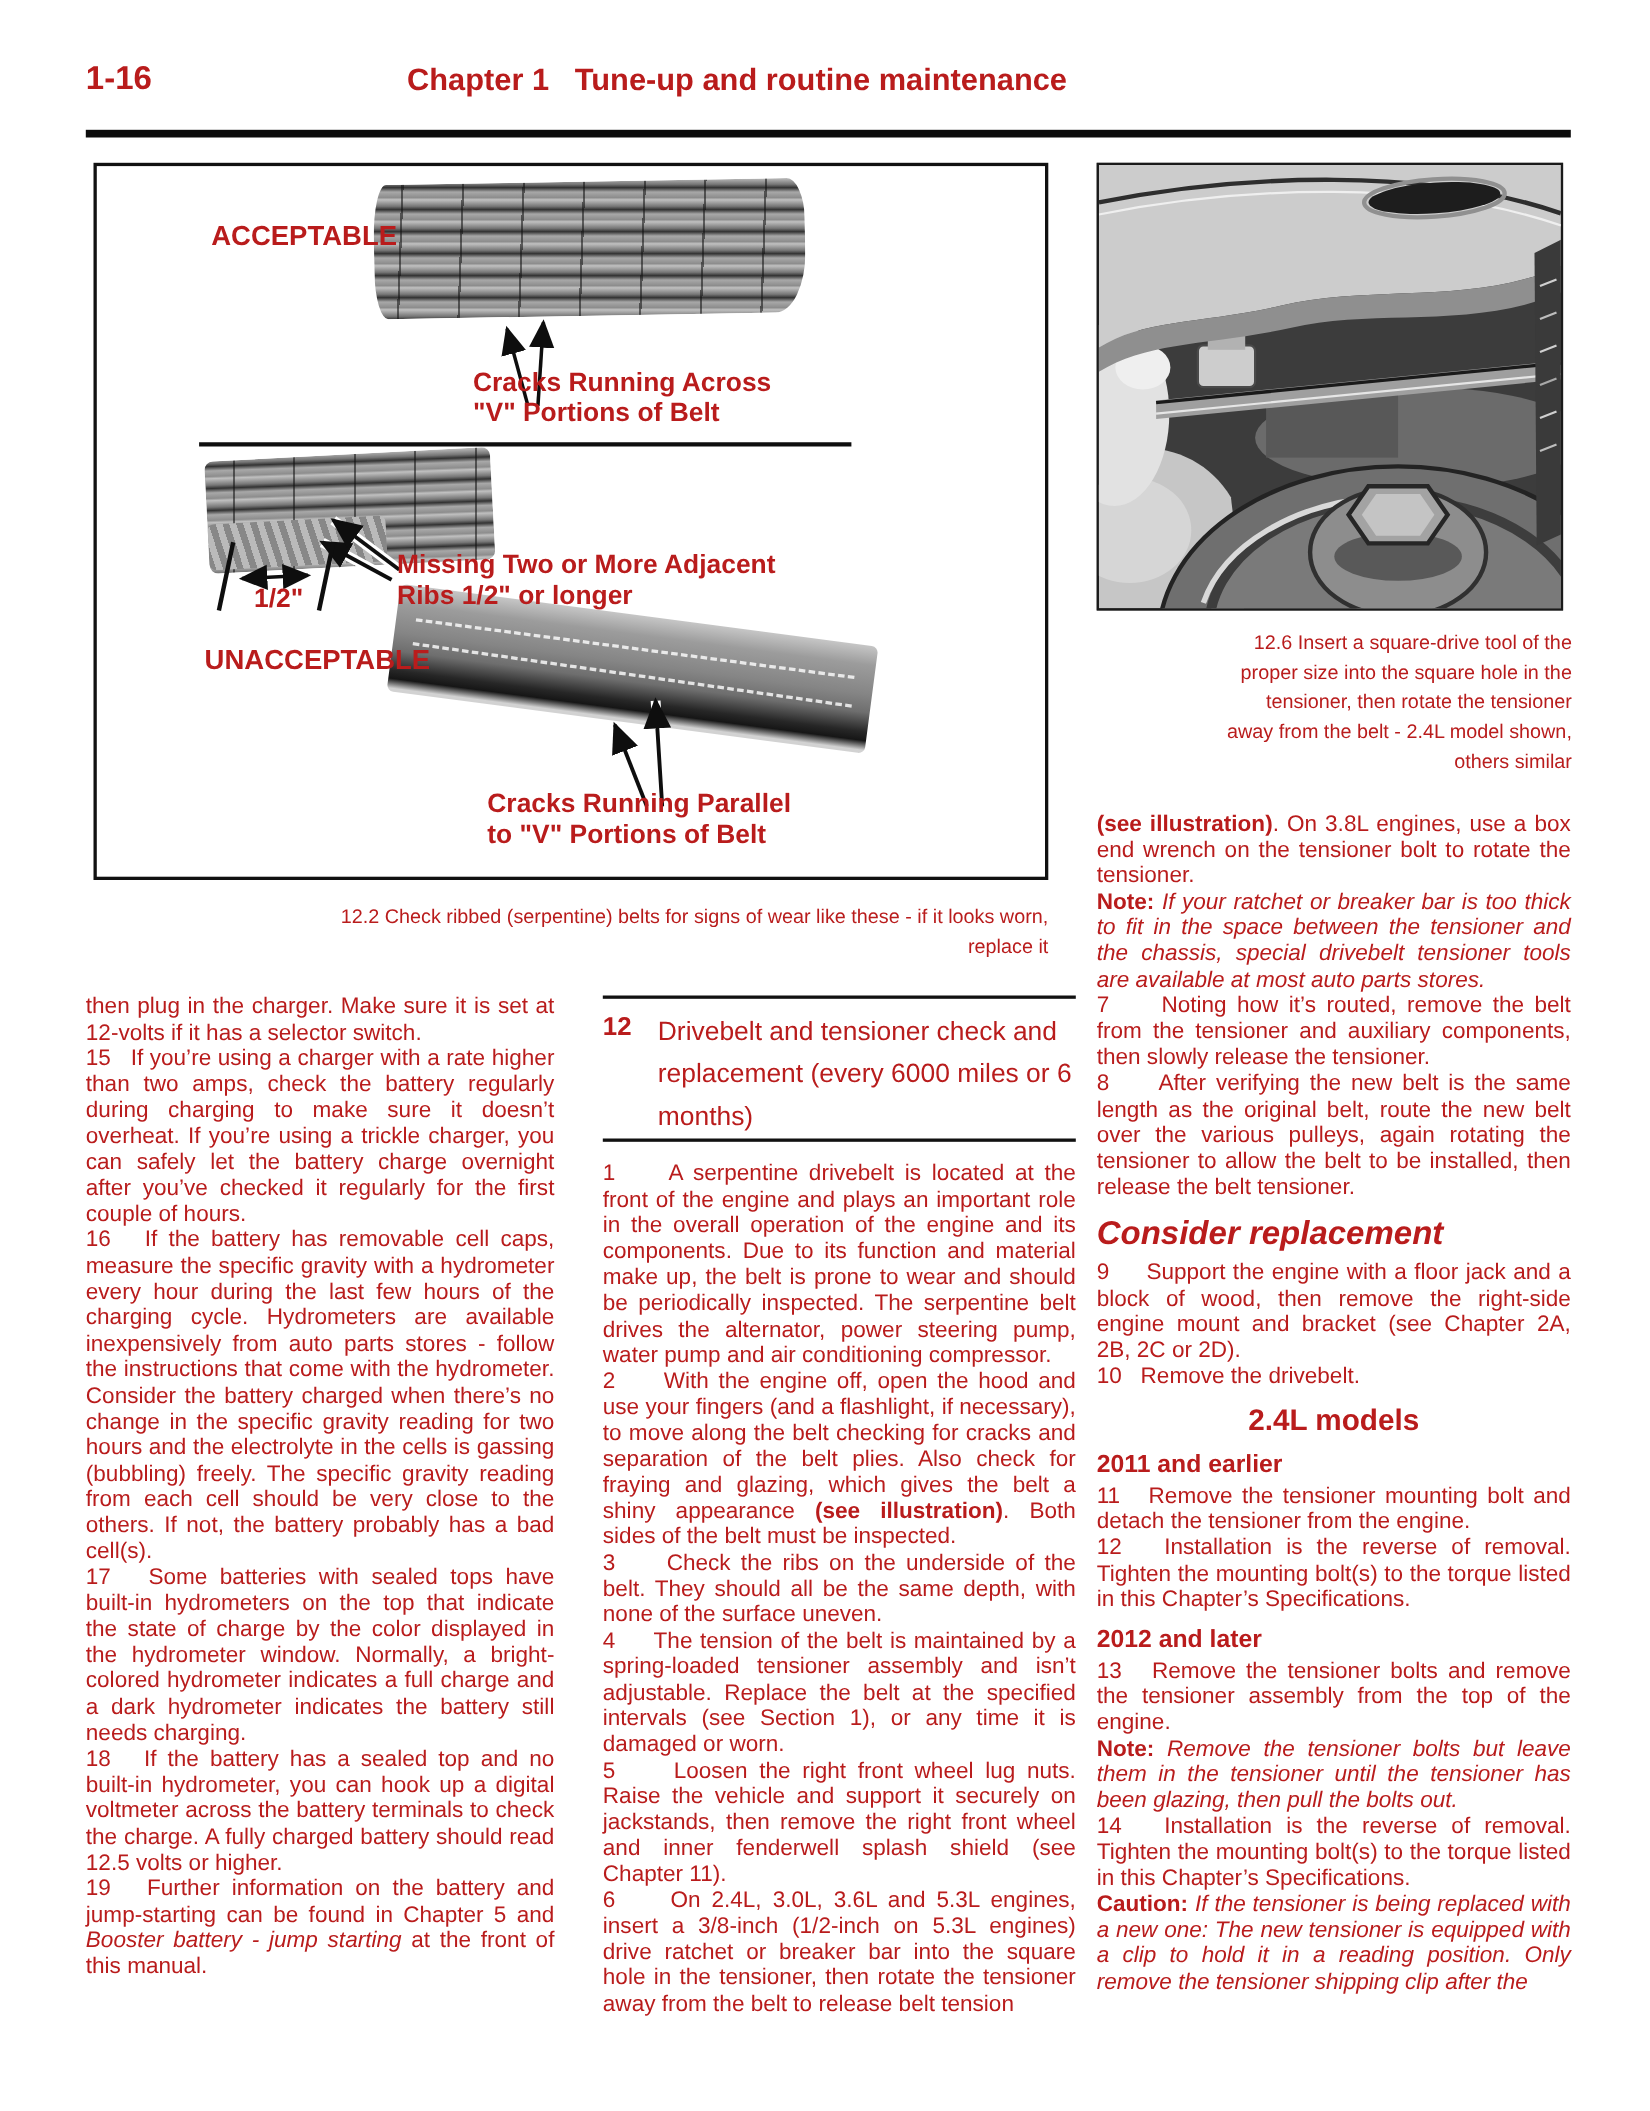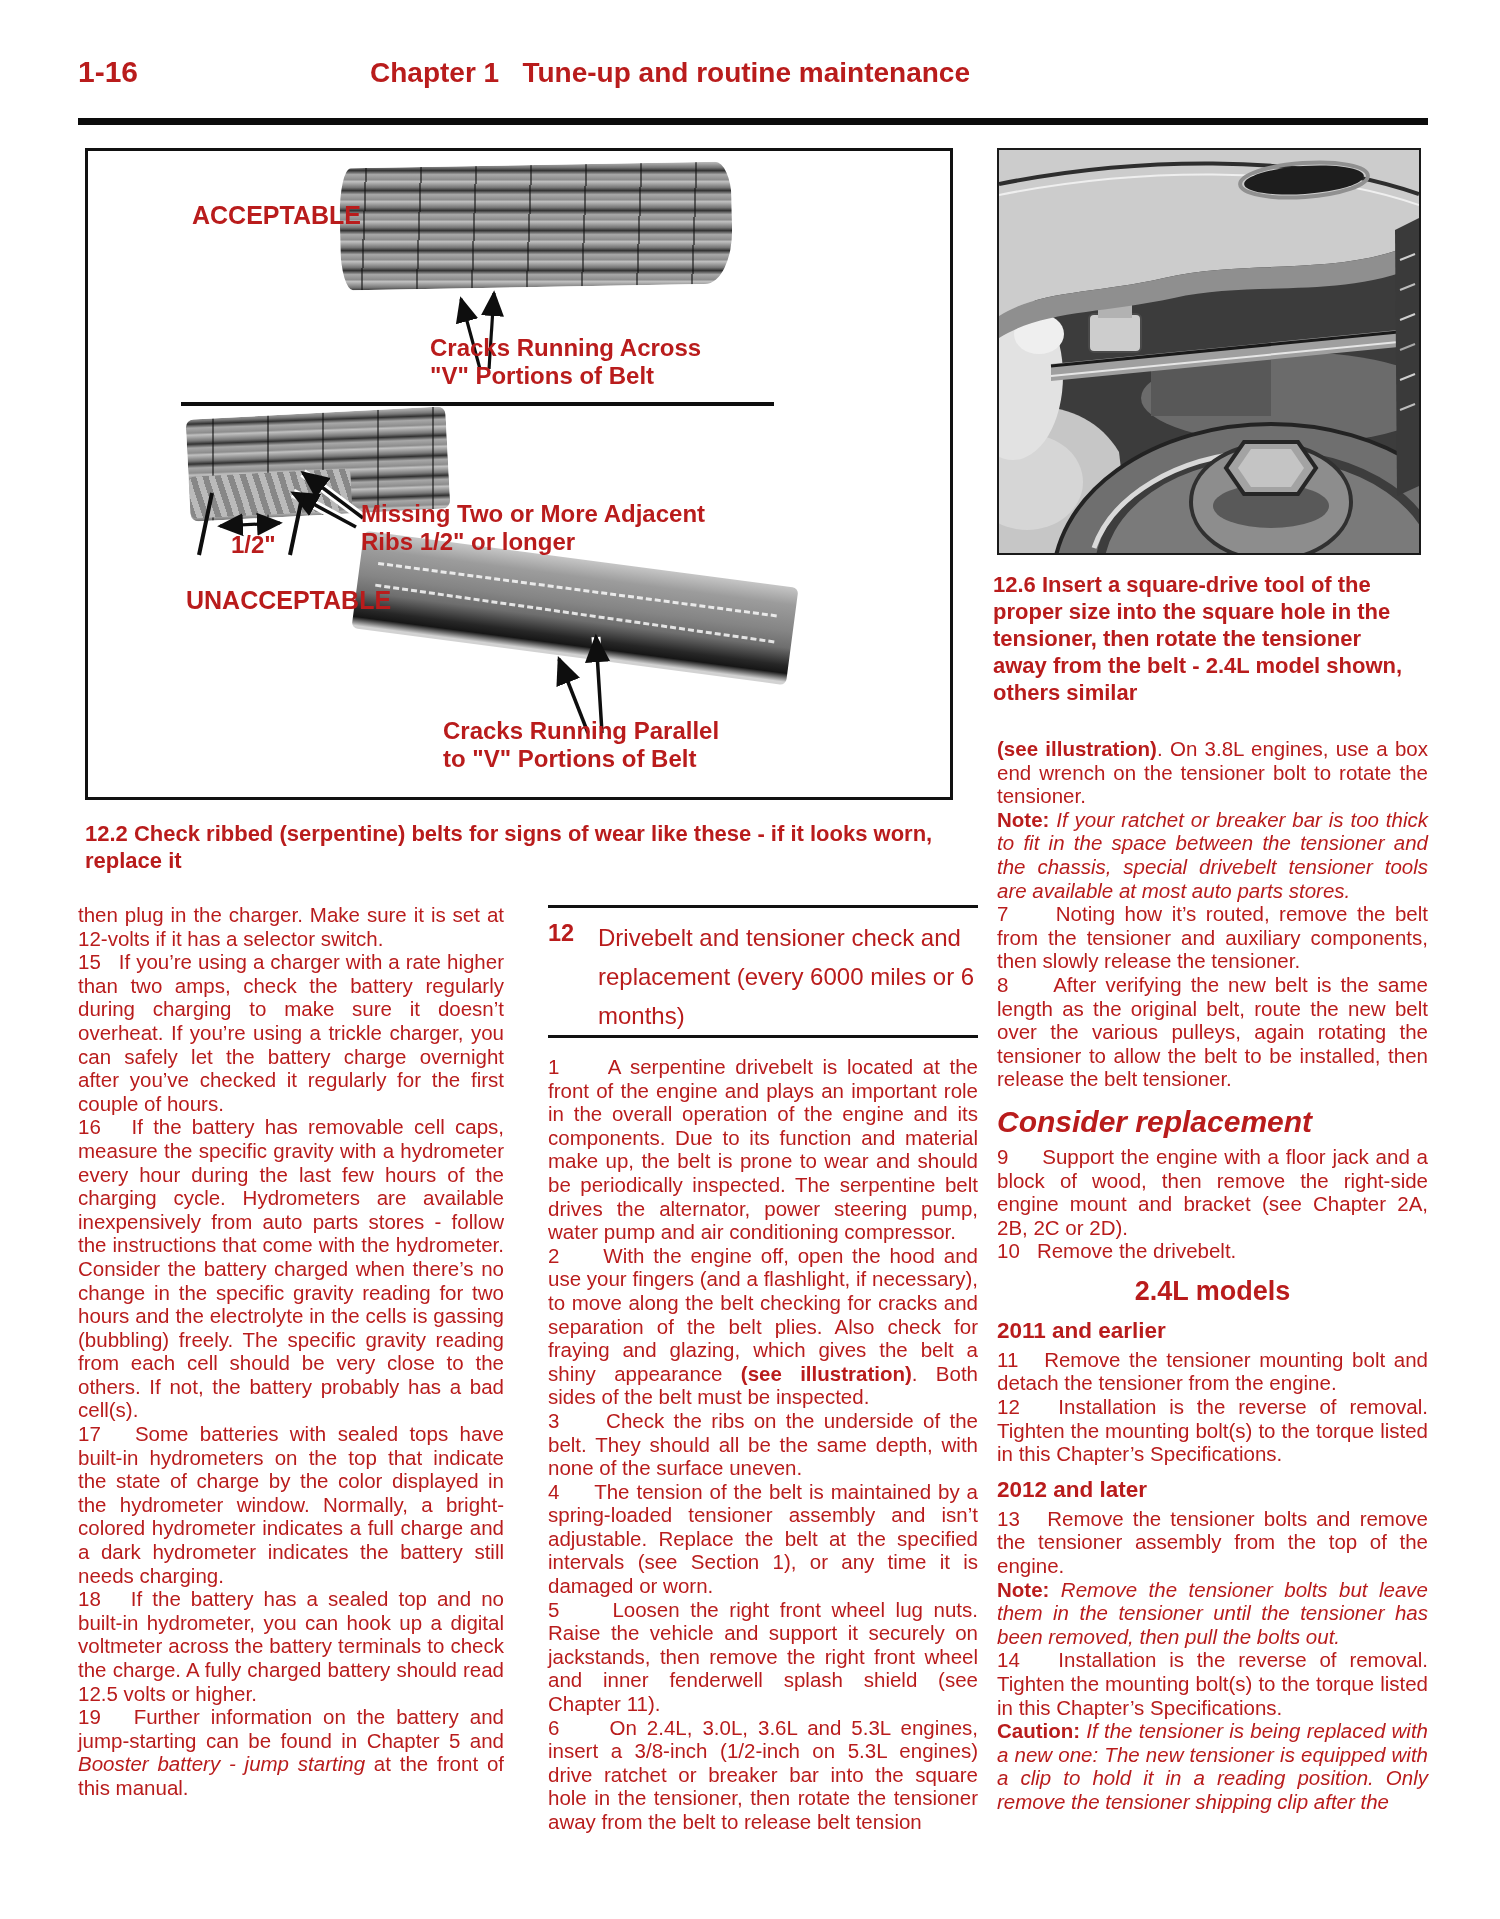--- a/index.html
+++ b/index.html
@@ -32,21 +32,21 @@
     background:
       repeating-linear-gradient(75deg, rgba(70,70,70,.4) 0 6px, rgba(195,195,195,.45) 6px 12px),
       #b3b3b3;}
   .belt3{position:absolute;left:268px;top:408px;width:438px;height:98px;transform:rotate(7.5deg);border-radius:6px;
     background:linear-gradient(to bottom,#c6c6c6 0%,#9c9c9c 18%,#858585 45%,#6e6e6e 62%,#272727 80%,#161616 88%,#d2d2d2 97%);}
   .dash{position:absolute;left:4%;width:92%;height:0;border-top:3px dashed rgba(255,255,255,.8);}
   .d1{top:30%;} .d2{top:54%;transform:rotate(.6deg);}
   
   .photo{position:absolute;left:997px;top:148px;width:424px;height:407px;border:2px solid #1a1a1a;box-sizing:border-box;background:#3c3c3c;}
   
-  .caption{position:absolute;font-weight:bold;text-align:left;white-space:pre-line;font-size:22px;line-height:27px;}
+  .caption{position:absolute;font-weight:normal;text-align:right;white-space:pre-line;font-size:18px;line-height:27px;}
   .cap122{left:85px;top:820px;width:868px;}
   .cap126{left:993px;top:571px;width:436px;}
   
   .col{position:absolute;}
   .col-left{left:78px;top:903px;width:426px;}
   .col-mid{left:548px;top:905px;width:430px;}
   .col-right{left:997px;top:737px;width:431px;}
   .body-p{margin:0;text-align:justify;font-size:20.5px;line-height:23.6px;}
   .h1i{font-size:30px;font-weight:bold;font-style:italic;margin:14px 0 6px;}
   .h2{font-size:27px;font-weight:bold;margin:13px 0 5px;text-align:center;}
@@ -208,18 +208,18 @@
       <p class="body-p"><span class="s-n">8&nbsp;&nbsp;&nbsp;&nbsp;&nbsp;After verifying the new belt is the same length as the original belt, route the new belt over the various pulleys, again rotating the tensioner to allow the belt to be installed, then release the belt tensioner.</span></p>
       <div class="h1i"><span class="s-n">Consider replacement</span></div>
       <p class="body-p"><span class="s-n">9&nbsp;&nbsp;&nbsp;&nbsp;&nbsp;Support the engine with a floor jack and a block of wood, then remove the right-side engine mount and bracket (see Chapter 2A, 2B, 2C or 2D).</span></p>
       <p class="body-p"><span class="s-n">10&nbsp;&nbsp;&nbsp;Remove the drivebelt.</span></p>
       <div class="h2"><span class="s-n">2.4L models</span></div>
       <div class="h3"><span class="s-n">2011 and earlier</span></div>
       <p class="body-p"><span class="s-n">11&nbsp;&nbsp;&nbsp;Remove the tensioner mounting bolt and detach the tensioner from the engine.</span></p>
       <p class="body-p"><span class="s-n">12&nbsp;&nbsp;&nbsp;Installation is the reverse of removal. Tighten the mounting bolt(s) to the torque listed in this Chapter’s Specifications.</span></p>
       <div class="h3"><span class="s-n">2012 and later</span></div>
       <p class="body-p"><span class="s-n">13&nbsp;&nbsp;&nbsp;Remove the tensioner bolts and remove the tensioner assembly from the top of the engine.</span></p>
-      <p class="body-p"><span class="s-b">Note: </span><span class="s-i">Remove the tensioner bolts but leave them in the tensioner until the tensioner has been removed, then pull the bolts out.</span></p>
+      <p class="body-p"><span class="s-b">Note: </span><span class="s-i">Remove the tensioner bolts but leave them in the tensioner until the tensioner has been glazing, then pull the bolts out.</span></p>
       <p class="body-p"><span class="s-n">14&nbsp;&nbsp;&nbsp;Installation is the reverse of removal. Tighten the mounting bolt(s) to the torque listed in this Chapter’s Specifications.</span></p>
       <p class="body-p"><span class="s-b">Caution: </span><span class="s-i">If the tensioner is being replaced with a new one: The new tensioner is equipped with a clip to hold it in a reading position. Only remove the tensioner shipping clip after the</span></p>
     </div>
 
 </div>
 
 </body></html>

